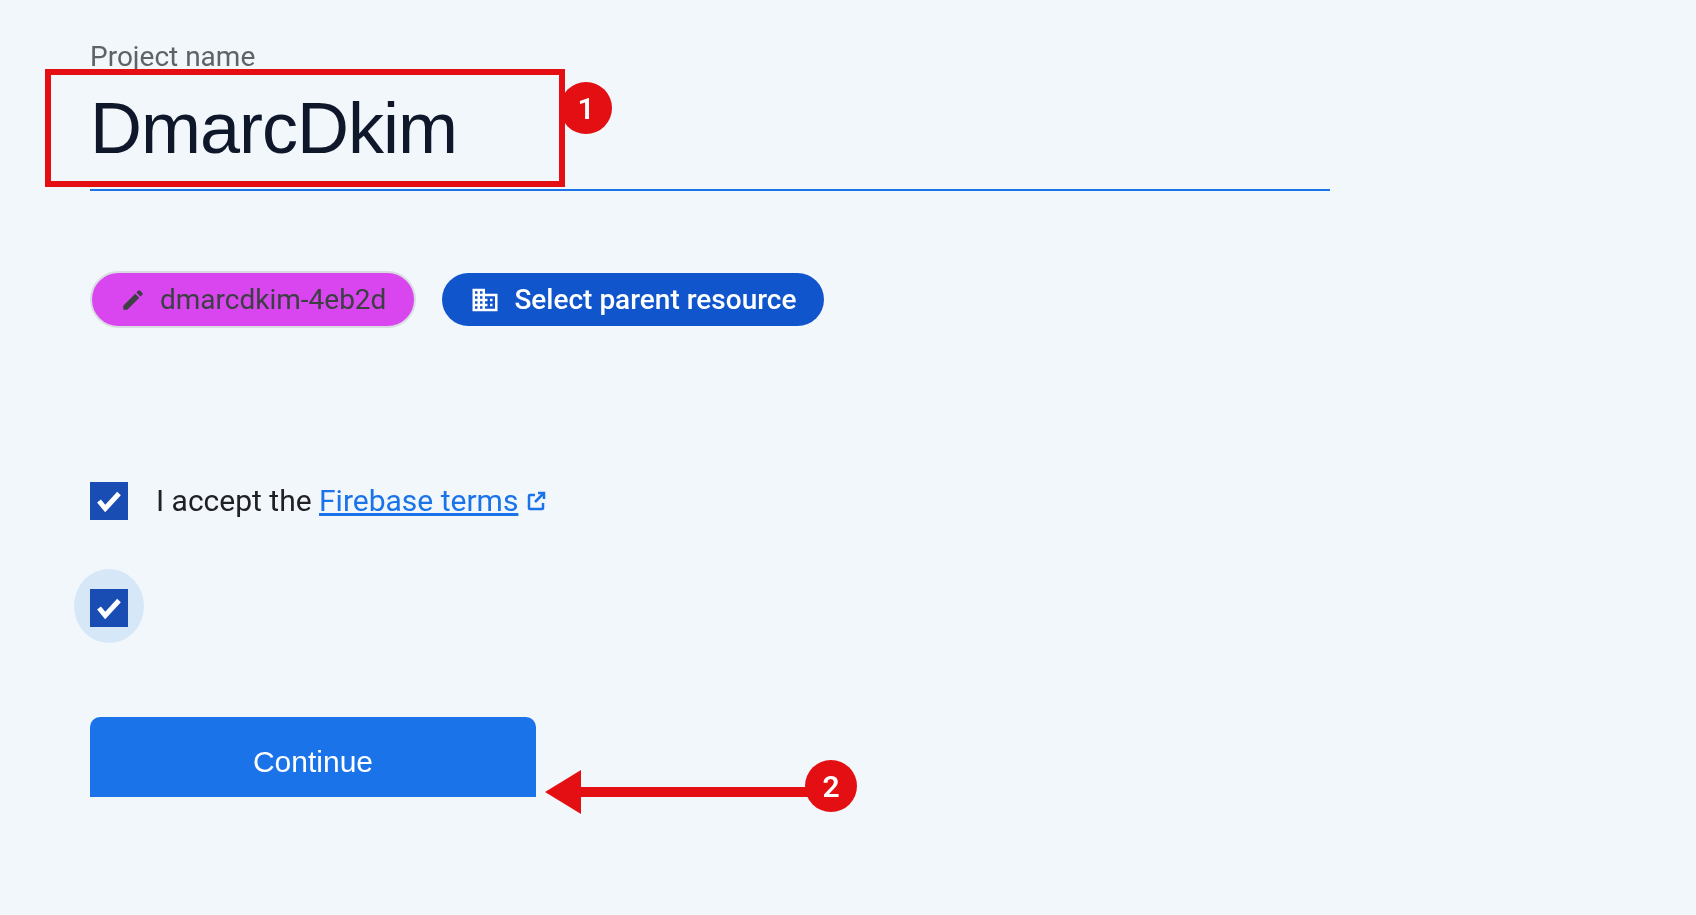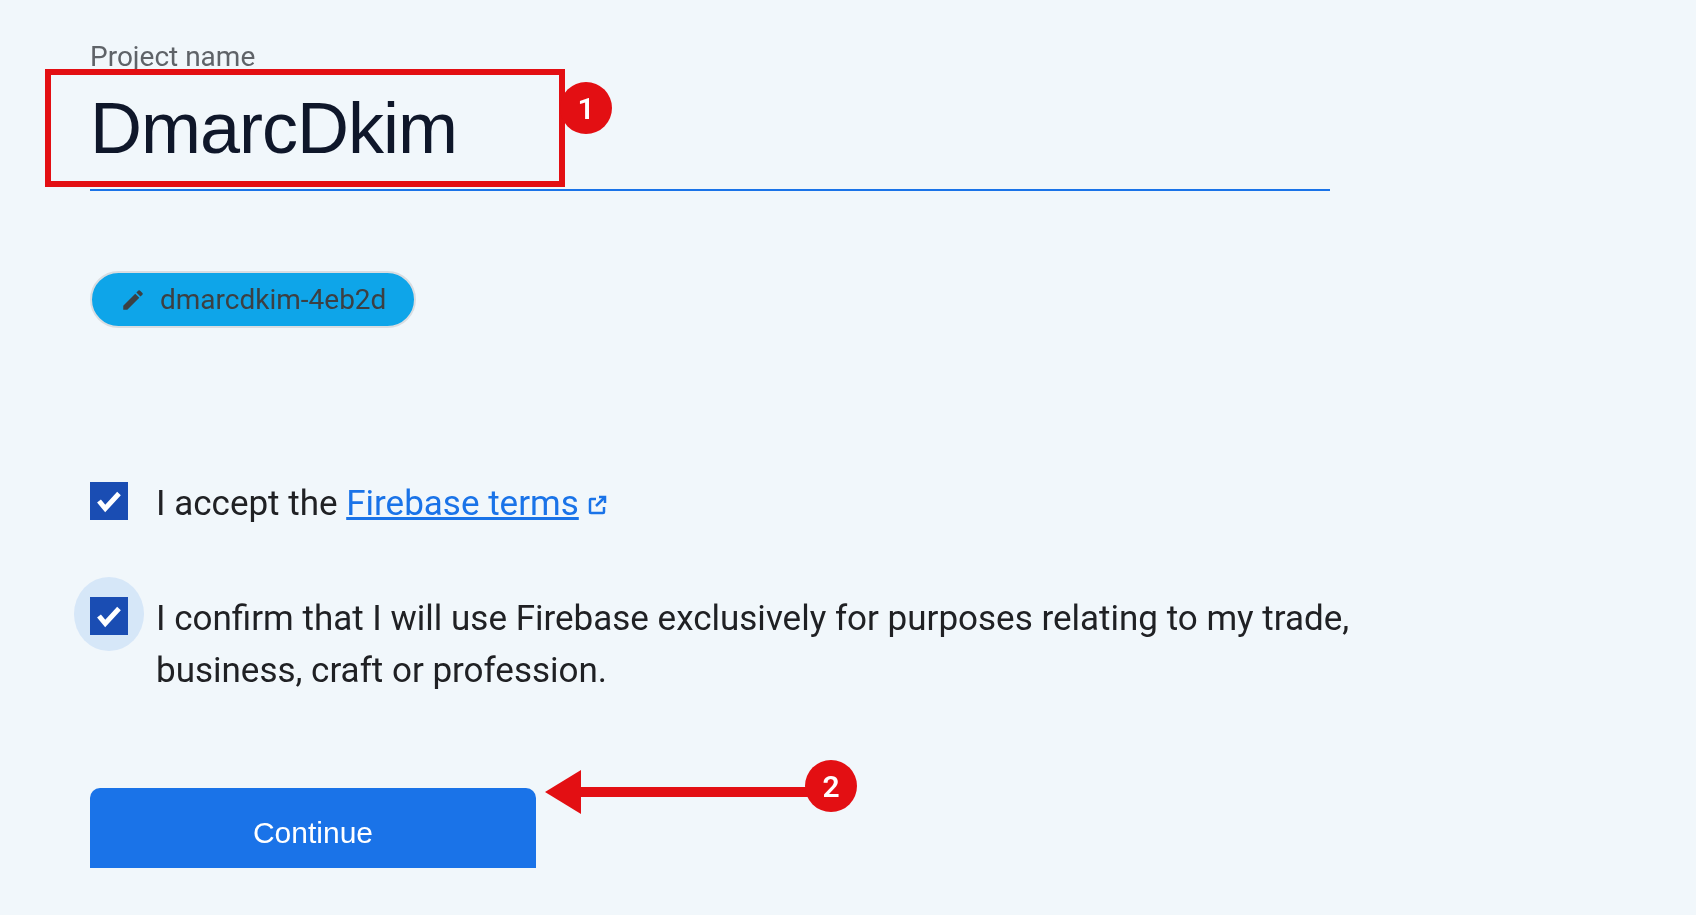--- a/index.html
+++ b/index.html
@@ -87,21 +87,21 @@
       display: inline-flex;
       align-items: center;
       gap: 14px;
       border-radius: 40px;
       padding: 10px 28px;
       font-size: 28px;
       cursor: pointer;
     }
     .chip-outlined {
       border: 2px solid #d9dde1;
-      background: #0ea5e9;
+      background: #d946ef;
       color: #3c4043;
     }
     .chip-filled {
       background: #1155cc;
       color: #fff;
       font-weight: 500;
     }
     .icon-svg { display: block; }
     .checkbox-row {
       display: flex;
@@ -121,21 +121,21 @@
       position: relative;
     }
     .checkbox-halo {
       position: absolute;
       left: -16px; top: -16px;
       right: -16px; bottom: -16px;
       background: rgba(26,115,232,0.12);
       border-radius: 50%;
     }
     .checkbox-label {
-      font-size: 35px;
+      font-size: 30px;
       color: #202124;
       line-height: 1.5;
       max-width: 1320px;
     }
     .link {
       color: #1a73e8;
       text-decoration: underline;
       cursor: pointer;
     }
     .ext-icon { display: inline-block; vertical-align: -2px; margin-left: 6px; }
@@ -169,20 +169,28 @@
 
 <div class="chips-row">
   <div class="chip chip-outlined">
     <span>
       <svg class="icon-svg" width="26" height="26" viewBox="0 0 24 24" fill="#3c4043">
           <path d="M3 17.25V21h3.75L17.81 9.94l-3.75-3.75L3 17.25zM20.71 7.04a1.003 1.003 0 0 0 0-1.42l-2.34-2.34a1.003 1.003 0 0 0-1.42 0l-1.83 1.83 3.75 3.75 1.84-1.82z"></path>
         </svg>
     </span>
     <span>dmarcdkim-4eb2d</span>
   </div>
+  <div class="chip chip-filled">
+    <span>
+      <svg class="icon-svg" width="30" height="30" viewBox="0 0 24 24" fill="#fff">
+          <path d="M12 7V3H2v18h20V7H12zM6 19H4v-2h2v2zm0-4H4v-2h2v2zm0-4H4V9h2v2zm0-4H4V5h2v2zm4 12H8v-2h2v2zm0-4H8v-2h2v2zm0-4H8V9h2v2zm0-4H8V5h2v2zm10 12h-8v-2h2v-2h-2v-2h2v-2h-2V9h8v10zm-2-8h-2v2h2v-2zm0 4h-2v2h2v-2z"></path>
+        </svg>
+    </span>
+    <span>Select parent resource</span>
+  </div>
 </div>
 
 <div class="checkbox-row">
   <div class="checkbox-box">
     <svg width="30" height="30" viewBox="0 0 24 24" fill="none" stroke="#fff" stroke-width="4">
         <polyline points="4 12 9 18 20 6"></polyline>
       </svg>
   </div>
   <div class="checkbox-label">
     <span>I accept the </span><a class="link"><span>Firebase terms</span><span class="ext-icon"><svg width="24" height="24" viewBox="0 0 24 24" fill="none" stroke="#1a73e8" stroke-width="2.5">
@@ -195,21 +203,20 @@
 
 <div class="checkbox-row">
   <div style="position:relative;">
     <div class="checkbox-halo"></div>
     <div class="checkbox-box">
       <svg width="30" height="30" viewBox="0 0 24 24" fill="none" stroke="#fff" stroke-width="4">
           <polyline points="4 12 9 18 20 6"></polyline>
         </svg>
     </div>
   </div>
-  <div class="checkbox-label">I confirm that I will use Firebase exclusively for purposes relating to my trade, business, craft or profession.</div>
 </div>
 
 <button class="continue-btn">Continue</button>
 
 <div class="arrow-wrap">
   <div class="arrow-head"></div>
   <div class="arrow-line"></div>
 </div>
 <div class="callout callout-2">2</div>
 

